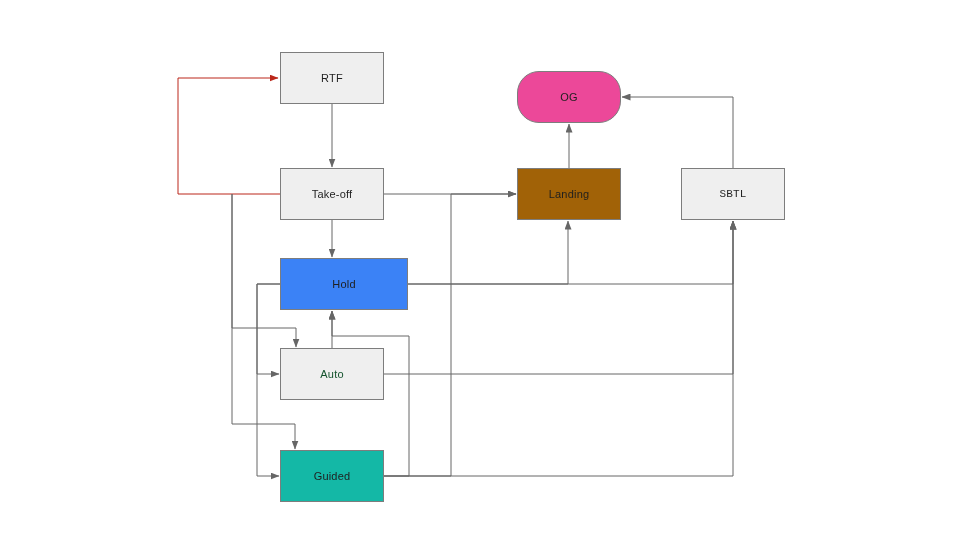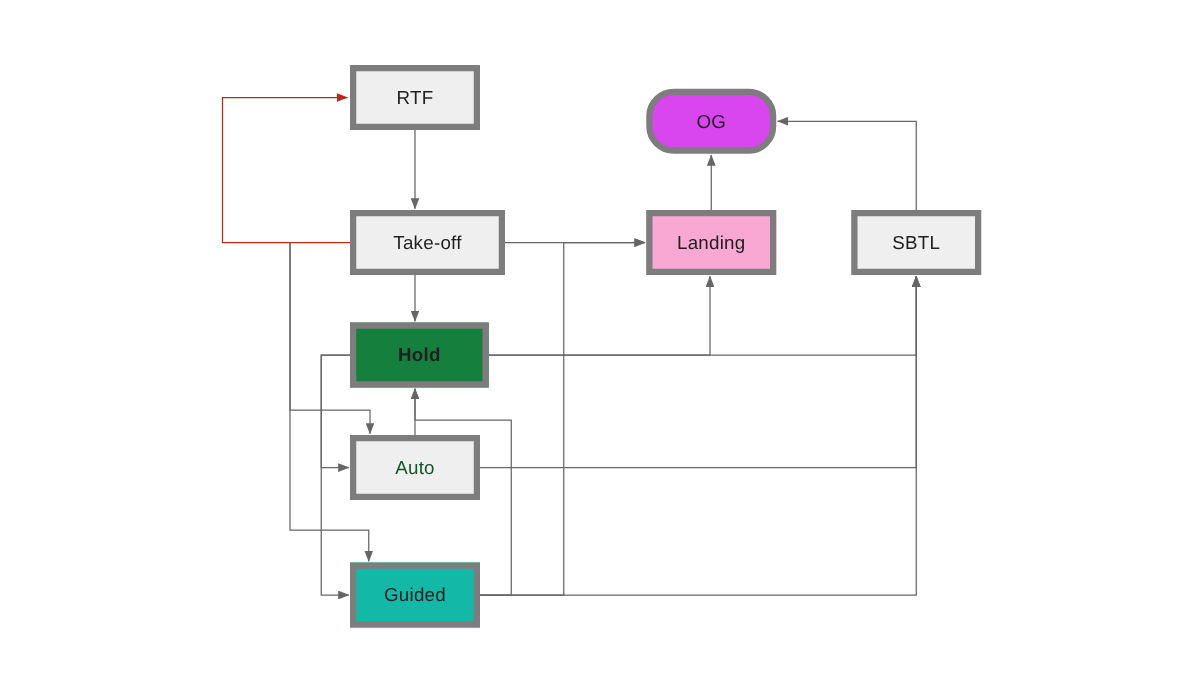--- a/index.html
+++ b/index.html
@@ -21,25 +21,25 @@
     position: absolute;
     left: 0;
     top: 0;
     width: 960px;
     height: 540px;
   }
   .node {
     position: absolute;
     box-sizing: border-box;
     background: #efefef;
-    border: 5px solid #1d4ed8;
+    border: 1px solid #1d4ed8;
     display: flex;
     align-items: center;
     justify-content: center;
-    font-size: 15px;
+    font-size: 11px;
     color: #1f1f1f;
     letter-spacing: 0.2px;
   }
 </style>
 </head>
 <body>
 
 <div class="canvas">
 
   <svg class="edges-layer" width="960" height="540" viewBox="0 0 960 540" xmlns="http://www.w3.org/2000/svg">
@@ -68,35 +68,35 @@
         <polyline points="384,374 733,374 733,221" fill="none" stroke="#666666" stroke-width="1" marker-end="url(#arrow-gray)"></polyline>
         <polyline points="384,476 733,476 733,221" fill="none" stroke="#666666" stroke-width="1" marker-end="url(#arrow-gray)"></polyline>
         <polyline points="569,168 569,124" fill="none" stroke="#666666" stroke-width="1" marker-end="url(#arrow-gray)"></polyline>
         <polyline points="733,168 733,97 622,97" fill="none" stroke="#666666" stroke-width="1" marker-end="url(#arrow-gray)"></polyline>
       </g>
   </svg>
 
   <div class="node" style="left: 280px; top: 52px; width: 104px; height: 52px; background: rgb(239, 239, 239); border-color: rgb(125, 125, 125); color: rgb(31, 31, 31);">
     <span>RTF</span>
   </div>
-  <div class="node" style="left: 280px; top: 168px; width: 124px; height: 52px; background: rgb(239, 239, 239); border-color: rgb(125, 125, 125); color: rgb(31, 31, 31);">
+  <div class="node" style="left: 280px; top: 168px; width: 104px; height: 52px; background: rgb(239, 239, 239); border-color: rgb(125, 125, 125); color: rgb(31, 31, 31);">
     <span>Take-off</span>
   </div>
-  <div class="node" style="left: 280px; top: 258px; width: 111px; height: 52px; background: #15803d; border-color: rgb(125, 125, 125); color: rgb(31, 31, 31); font-weight: bold;">
+  <div class="node" style="left: 280px; top: 258px; width: 128px; height: 52px; background: #3b82f6; border-color: rgb(125, 125, 125); color: rgb(31, 31, 31);">
     <span>Hold</span>
   </div>
   <div class="node" style="left: 280px; top: 348px; width: 104px; height: 52px; background: rgb(239, 239, 239); border-color: rgb(125, 125, 125); color: #14532d;">
     <span>Auto</span>
   </div>
   <div class="node" style="left: 280px; top: 450px; width: 104px; height: 52px; background: #14b8a6; border-color: rgb(125, 125, 125); color: rgb(31, 31, 31);">
     <span>Guided</span>
   </div>
-  <div class="node" style="left: 517px; top: 71px; width: 104px; height: 52px; background: #d946ef; border-color: rgb(125, 125, 125); color: rgb(31, 31, 31); border-radius: 22px;">
+  <div class="node" style="left: 517px; top: 71px; width: 104px; height: 52px; background: #ec4899; border-color: rgb(125, 125, 125); color: rgb(31, 31, 31); border-radius: 22px;">
     <span>OG</span>
   </div>
-  <div class="node" style="left: 517px; top: 168px; width: 104px; height: 52px; background: #f9a8d4; border-color: rgb(125, 125, 125); color: rgb(31, 31, 31);">
+  <div class="node" style="left: 517px; top: 168px; width: 104px; height: 52px; background: #a16207; border-color: rgb(125, 125, 125); color: rgb(31, 31, 31);">
     <span>Landing</span>
   </div>
-  <div class="node" style="left: 681px; top: 168px; width: 104px; height: 52px; background: rgb(239, 239, 239); border-color: rgb(125, 125, 125); color: rgb(31, 31, 31);">
+  <div class="node" style="left: 681px; top: 168px; width: 104px; height: 52px; background: rgb(239, 239, 239); border-color: rgb(125, 125, 125); color: rgb(31, 31, 31); font-family: Liberation Mono, monospace;">
     <span>SBTL</span>
   </div>
 
 </div>
 
 </body></html>

